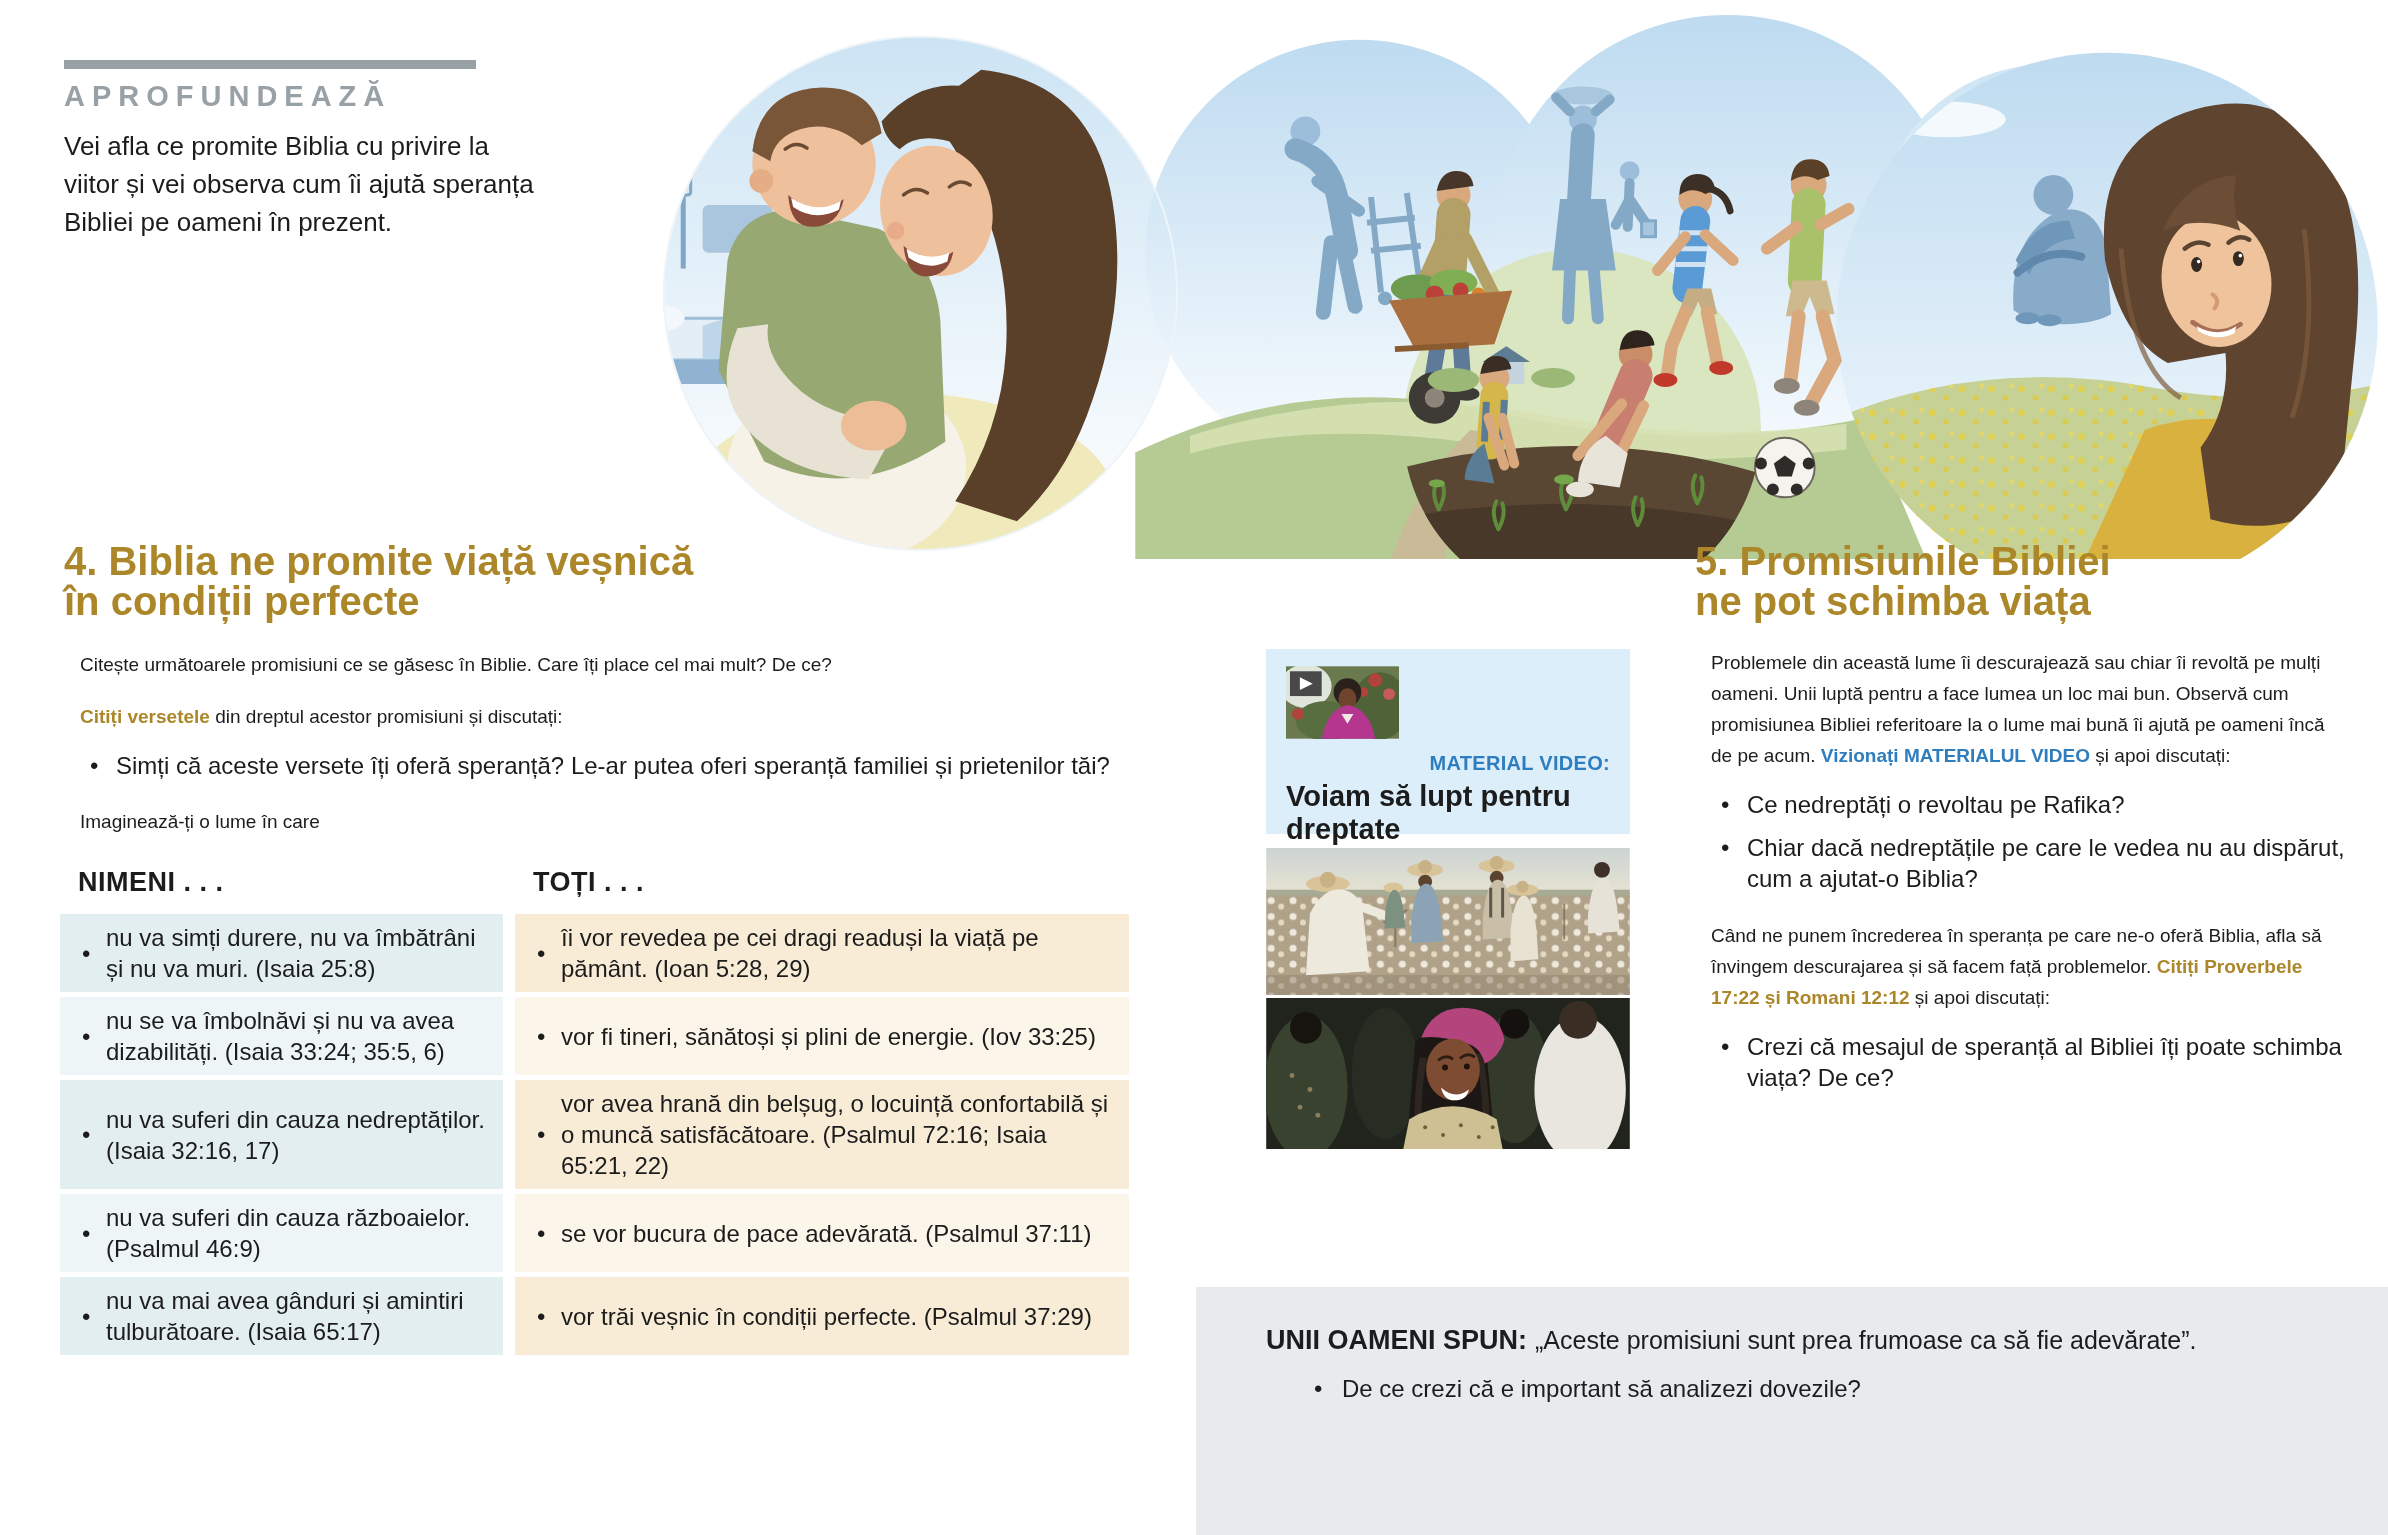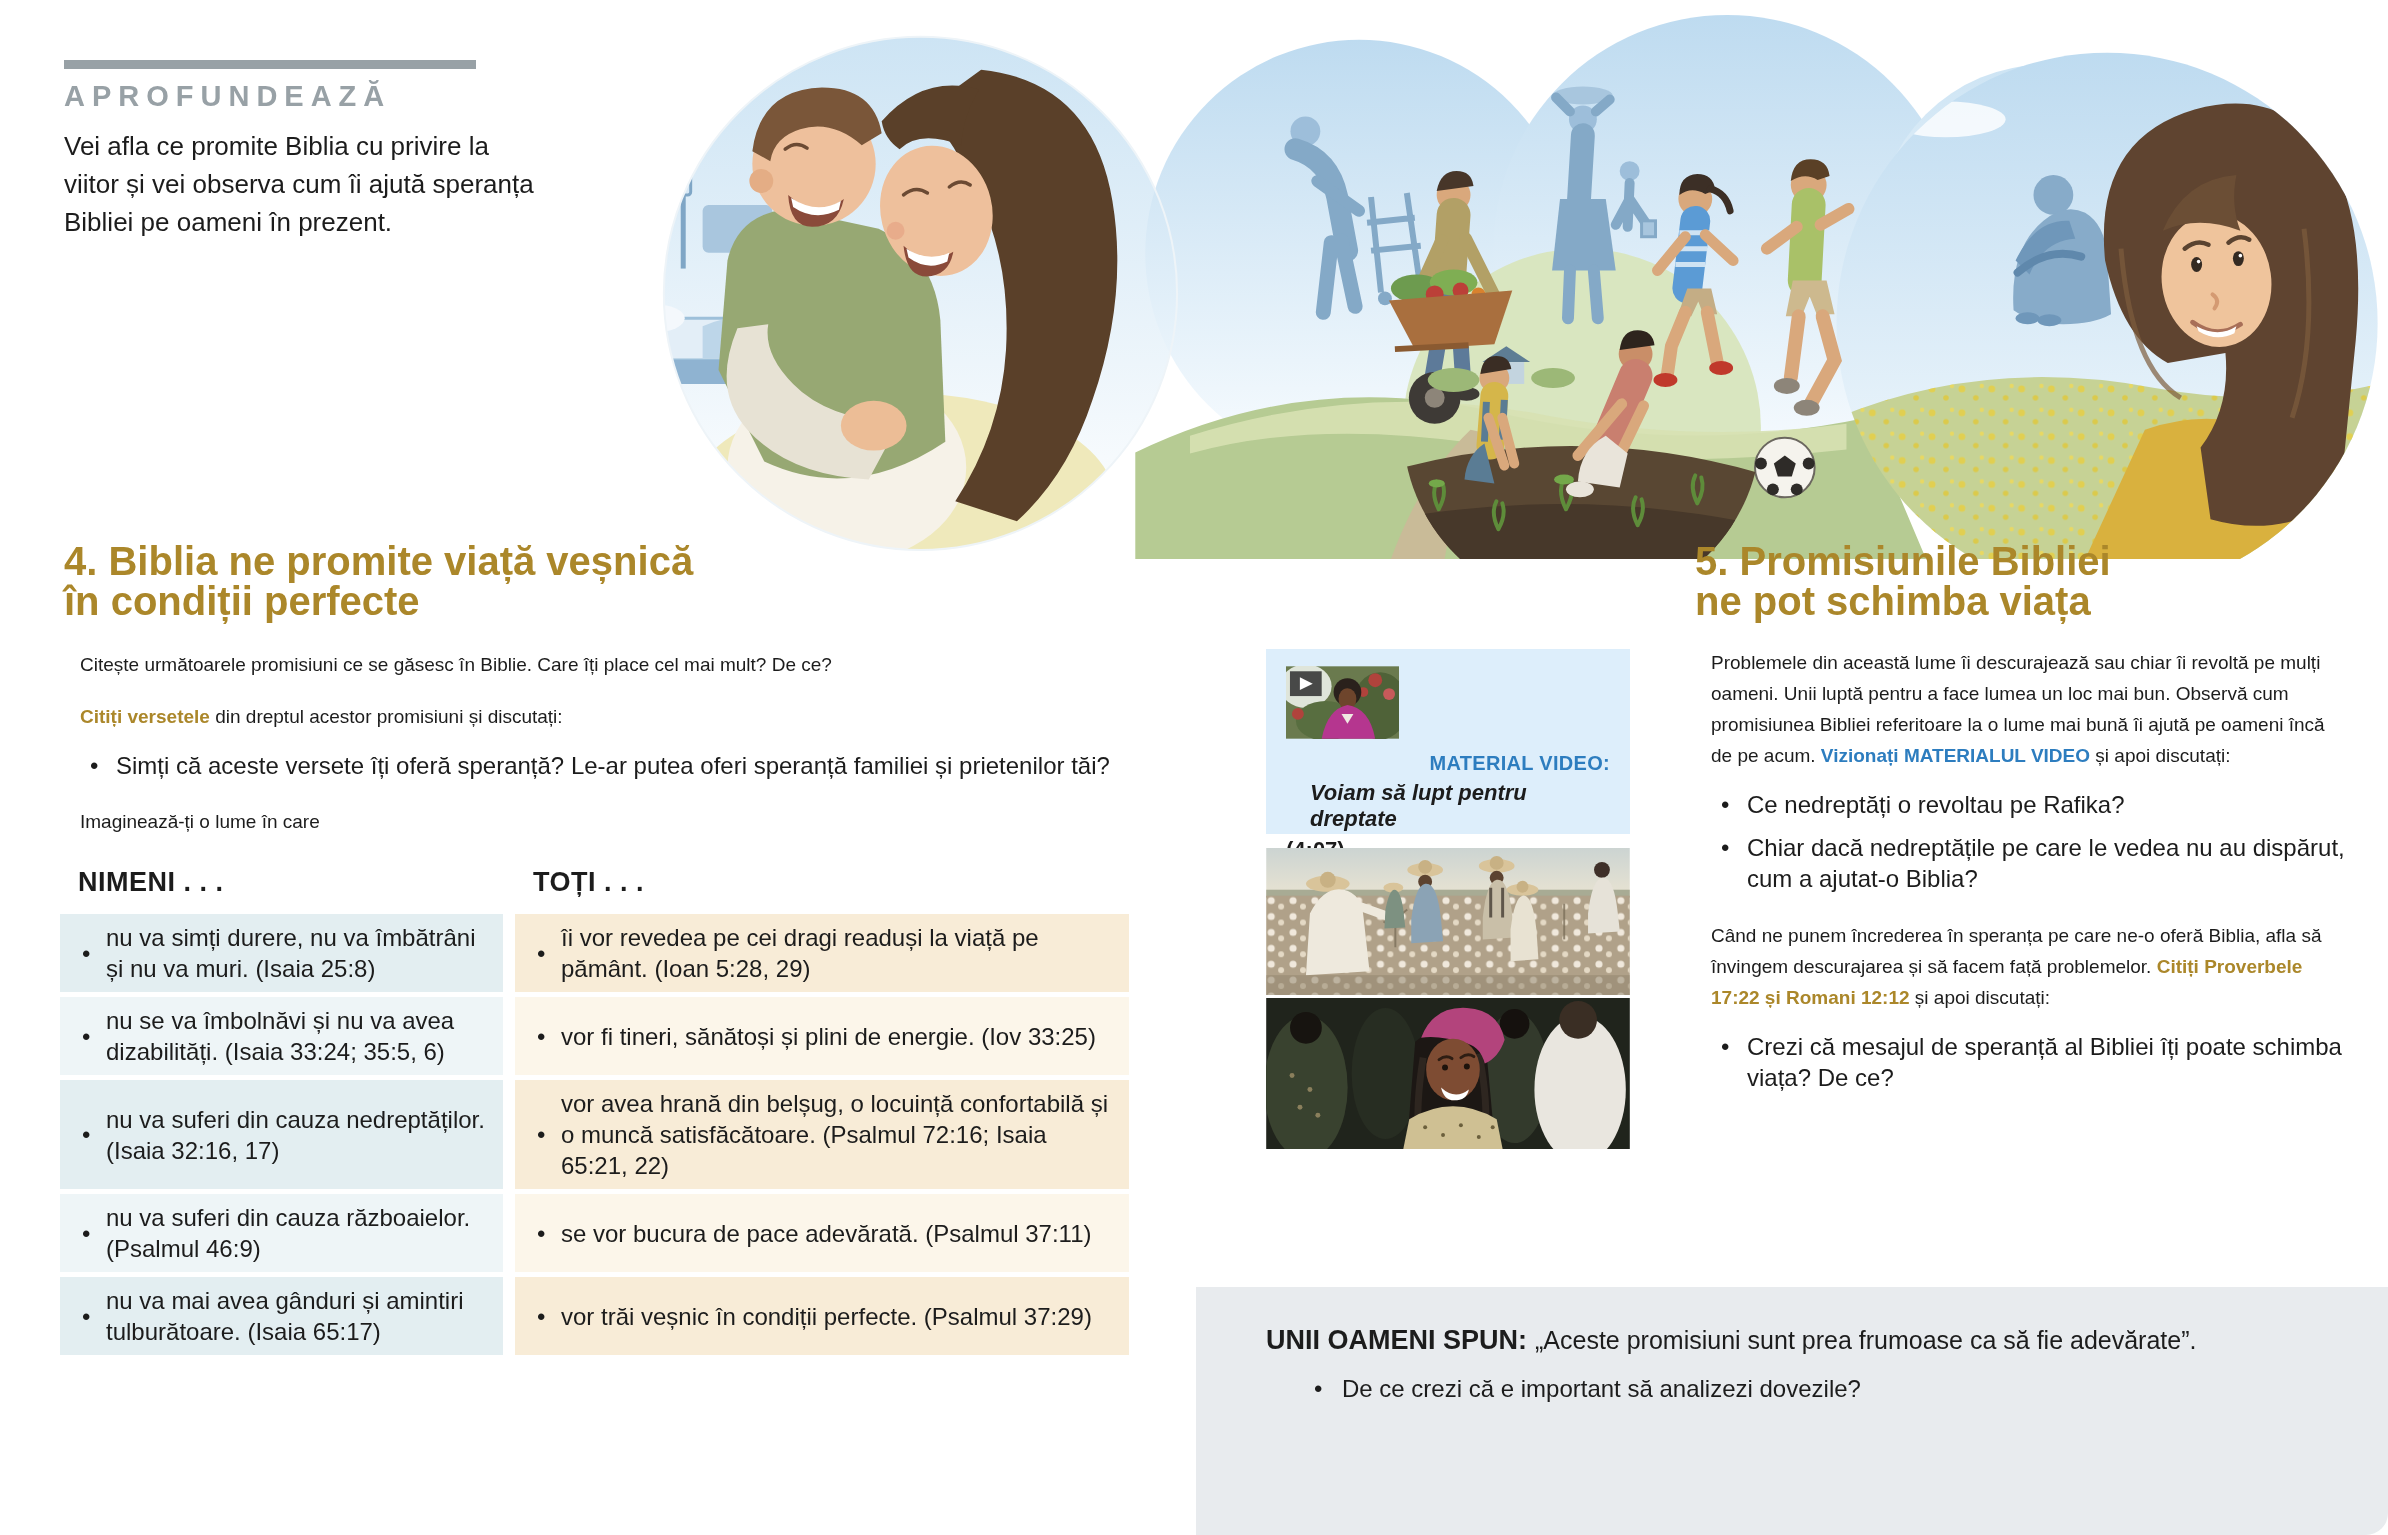--- a/index.html
+++ b/index.html
@@ -3,21 +3,21 @@
 <meta charset="utf-8">
 <style>
   :root{
     --accent-gold:#ab872a; --link-blue:#2d7dbf; --masthead-gray:#98a1a6;
     --table-left-bg:#e3eef1; --table-left-alt:#eef5f7;
     --table-right-bg:#f8ecd7; --table-right-alt:#fcf6ea;
     --video-box-bg:#ddeefb; --note-box-bg:#e8ebee; --text:#1c1c1c;
   }
   html,body{margin:0;padding:0;background:#fff;}
   .page{position:relative;width:2388px;height:1535px;background:#fff;overflow:hidden;
-        font-family:"Liberation Sans",sans-serif;color:var(--text);border-radius:22px;}
+        font-family:"Liberation Sans",sans-serif;color:var(--text);}
   .rule{position:absolute;left:64px;top:60px;width:412px;height:9px;background:var(--masthead-gray);}
   .masthead{position:absolute;left:64px;top:80px;font-size:29px;font-weight:bold;
             letter-spacing:7px;color:var(--masthead-gray);}
   .intro{position:absolute;left:64px;top:127px;width:478px;font-size:26px;line-height:38px;margin:0;}
   .hero{position:absolute;left:553px;top:0;}
   h2.h{font-size:40px;line-height:40px;font-weight:bold;color:var(--accent-gold);margin:0;}
   .body{font-size:19px;line-height:31px;margin:16px;}
   .sec4{position:absolute;left:64px;top:541px;width:1081px;}
   .sec4 .p1{margin-top:28px;width:1059px;}
   .sec4 .p2{margin-top:21px;}
@@ -39,21 +39,21 @@
       padding:8px 16px;font-size:24px;line-height:31px;}
   .tc .b{flex:0 0 24px;margin-left:6px;}
   .tc.left{background:var(--table-left-bg);}
   .tc.right{background:var(--table-right-bg);}
   .trow.alt .tc.left{background:var(--table-left-alt);}
   .trow.alt .tc.right{background:var(--table-right-alt);}
   .videobox{position:absolute;left:1266px;top:649px;width:364px;height:185px;
             background:var(--video-box-bg);box-sizing:border-box;padding:17px 20px;}
   .thumb{display:block;cursor:pointer;}
   .vlabel{margin-top:13px;font-size:20px;font-weight:bold;color:var(--link-blue);letter-spacing:0.3px;text-align:right;}
-  .vtitle{margin-top:5px;font-size:22px;font-weight:bold;font-style:italic;cursor:pointer;margin-left:24px;}
+  .vtitle{margin-top:5px;font-size:29px;font-weight:bold;cursor:pointer;}
   .vdur{margin-top:5px;font-size:22px;font-weight:bold;}
   .photo{position:absolute;display:block;}
   .photo1{left:1266px;top:848px;}
   .photo2{left:1266px;top:998px;}
   .note{position:absolute;left:1196px;top:1287px;width:1192px;height:290px;
         background:var(--note-box-bg);box-sizing:border-box;padding:37px 40px 0 70px;}
   .nline{margin:0;font-size:25px;line-height:33px;}
   .nlabel{font-size:27px;font-weight:bold;margin-right:8px;}
   .note .list{margin-top:16px;}
   .note .list .b{margin-left:48px;flex-basis:28px;}

